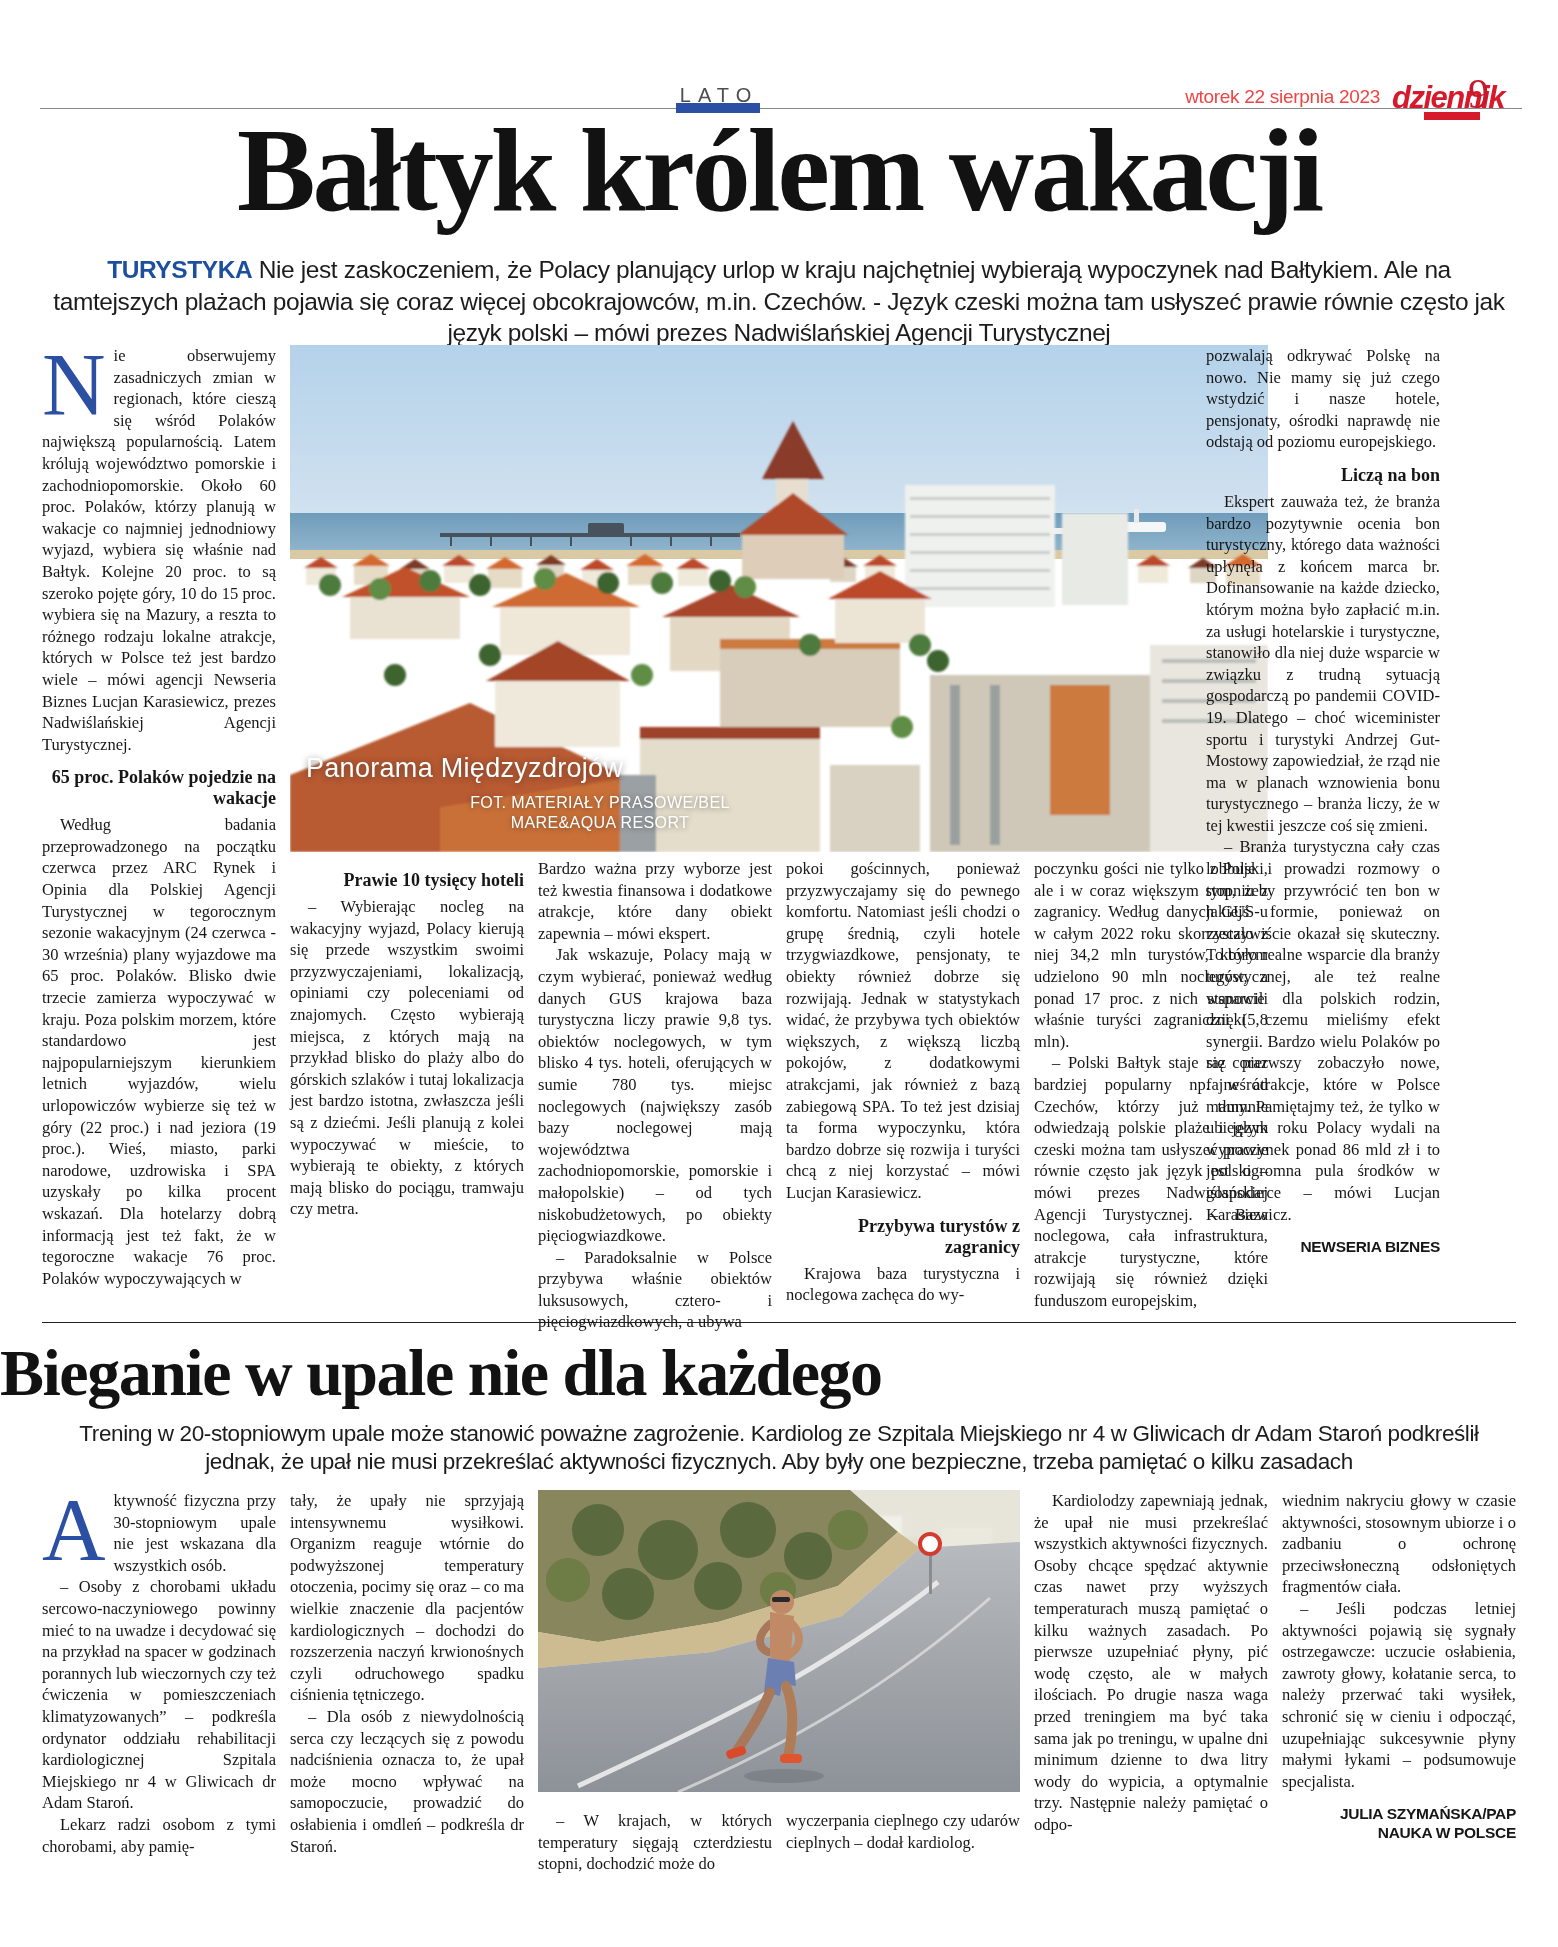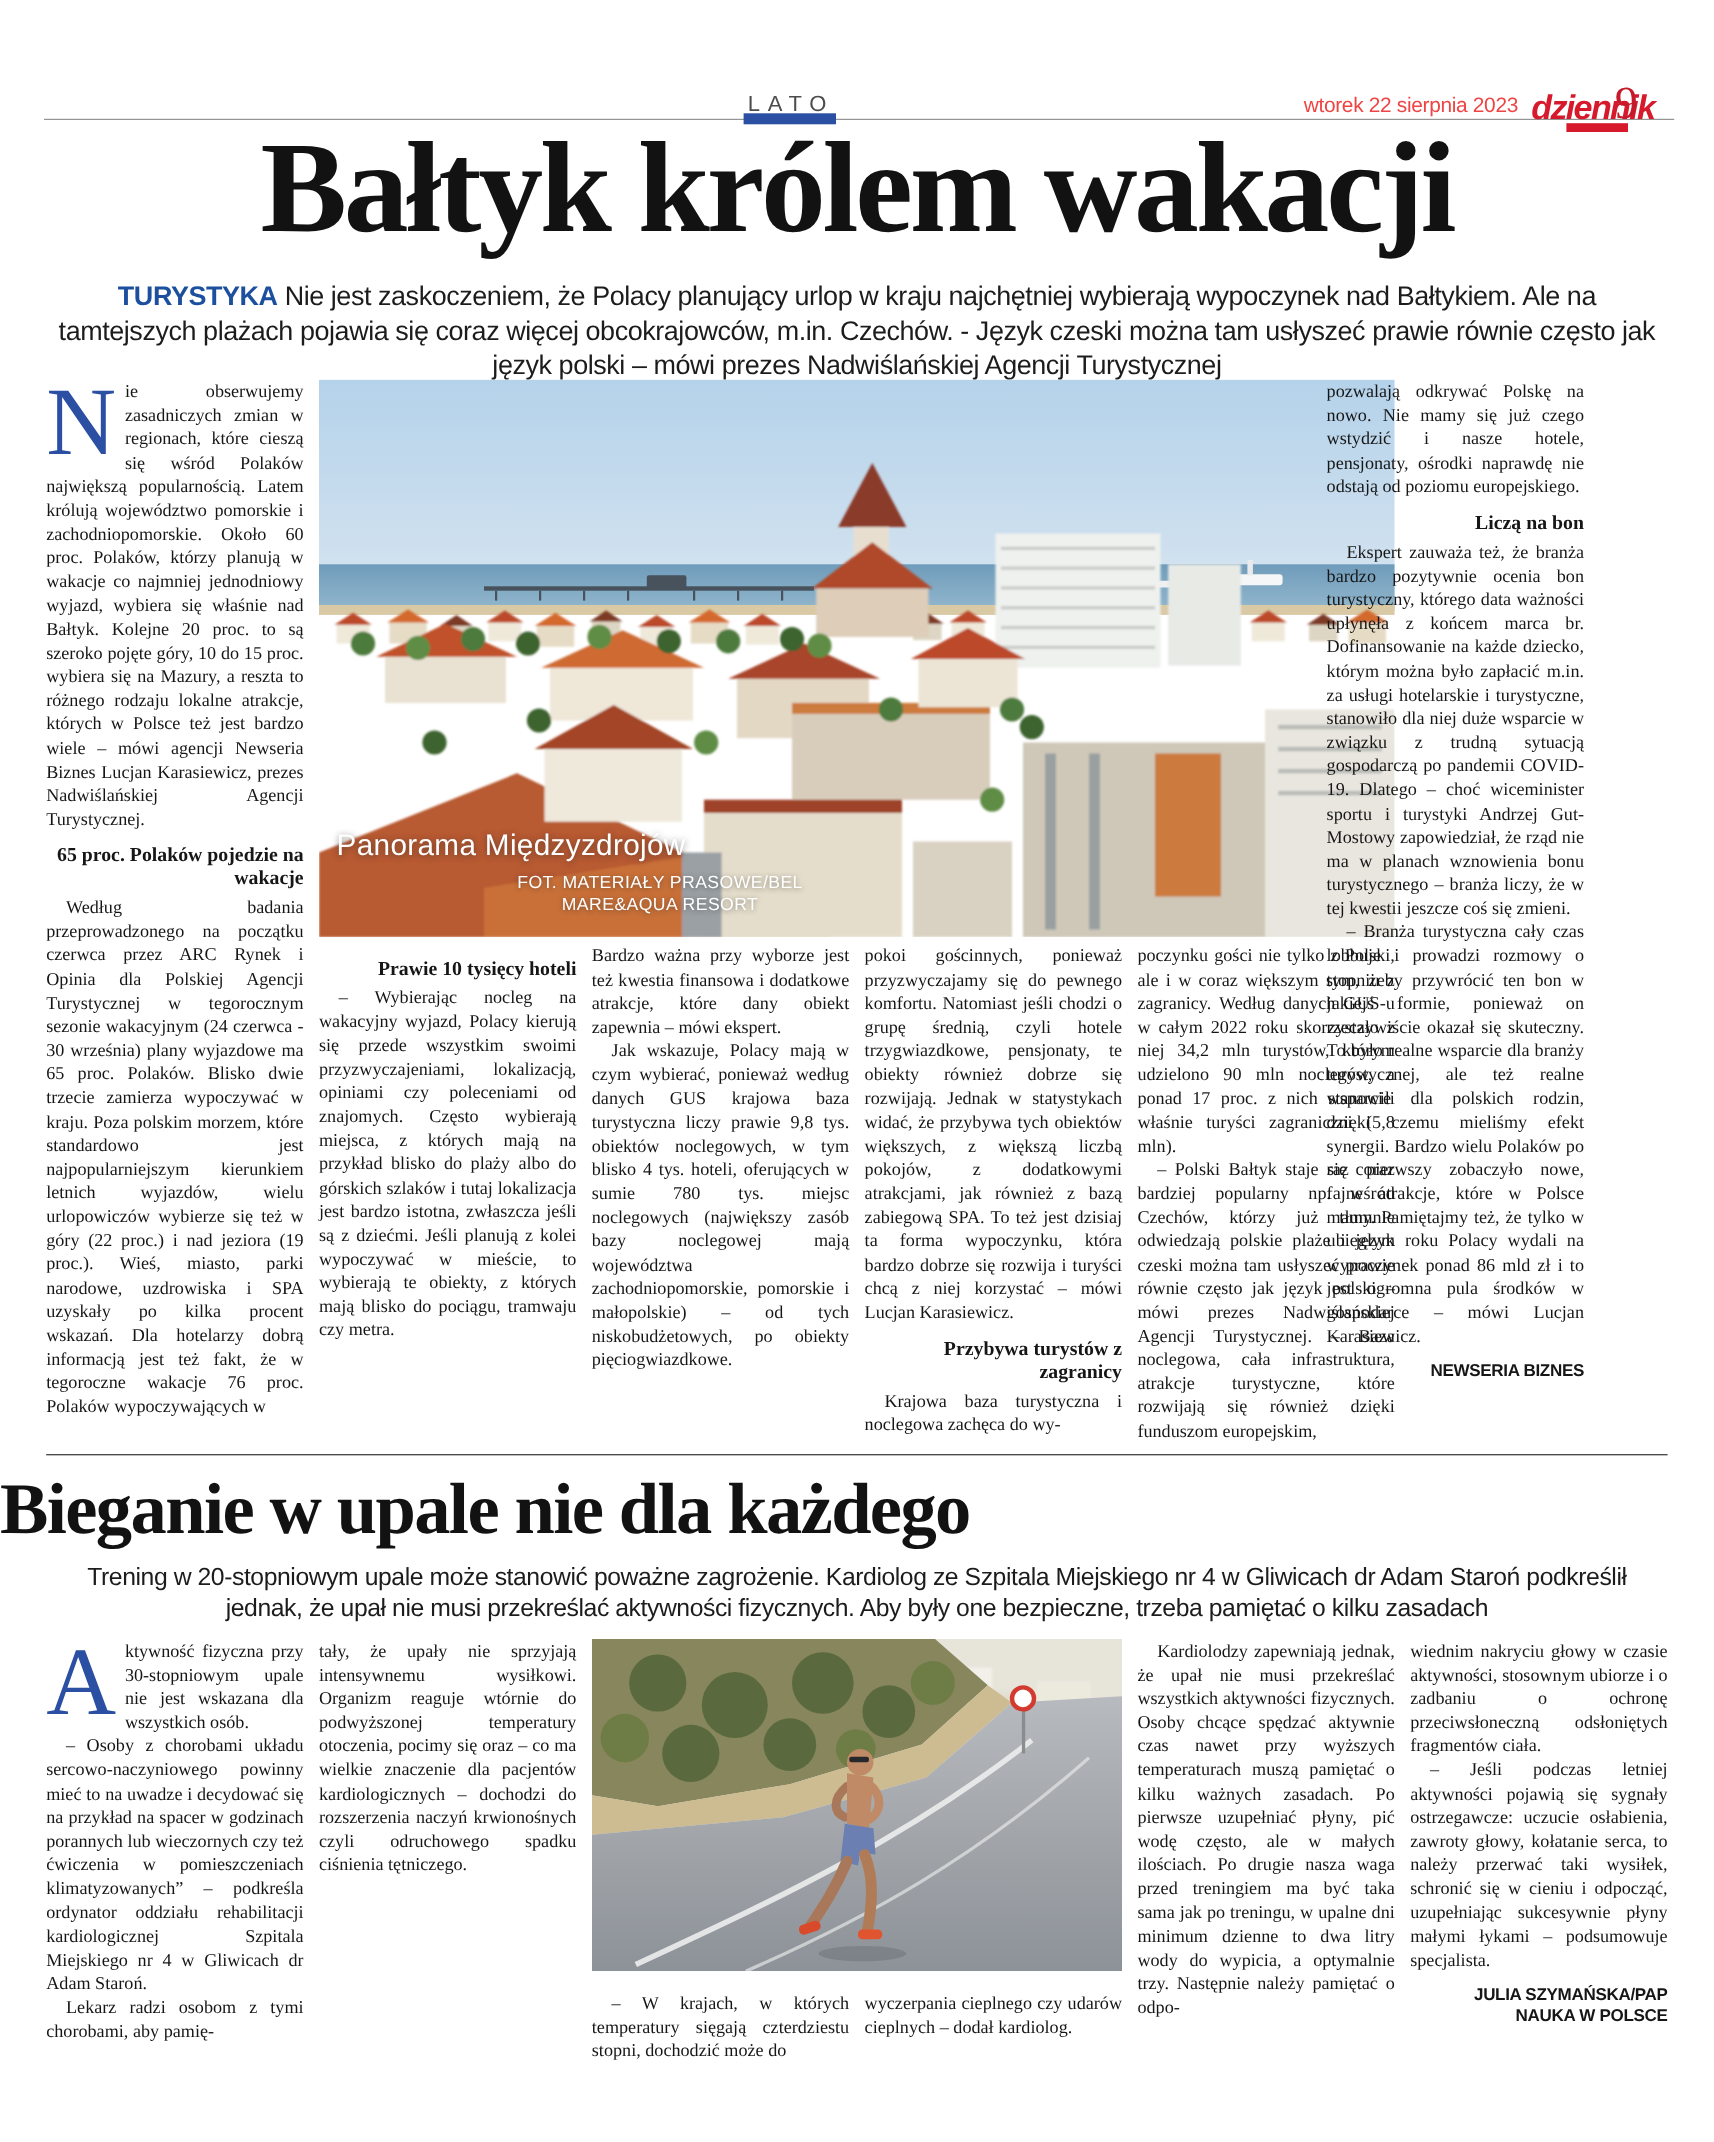--- a/index.html
+++ b/index.html
@@ -235,20 +235,21 @@
 </div>
 
 <div class="col a1c2">
   <div class="sub">Prawie 10 tysięcy hoteli</div>
   <p class="ind">– Wybierając nocleg na wakacyjny wyjazd, Polacy kierują się przede wszystkim swoimi przyzwyczajeniami, lokalizacją, opiniami czy poleceniami od znajomych. Często wybierają miejsca, z których mają na przykład blisko do plaży albo do górskich szlaków i tutaj lokalizacja jest bardzo istotna, zwłaszcza jeśli są z dziećmi. Jeśli planują z kolei wypoczywać w mieście, to wybierają te obiekty, z których mają blisko do pociągu, tramwaju czy metra.</p>
 </div>
 
 <div class="col a1c3">
   <p>Bardzo ważna przy wyborze jest też kwestia finansowa i dodatkowe atrakcje, które dany obiekt zapewnia – mówi ekspert.</p>
   <p class="ind">Jak wskazuje, Polacy mają w czym wybierać, ponieważ według danych GUS krajowa baza turystyczna liczy prawie 9,8 tys. obiektów noclegowych, w tym blisko 4 tys. hoteli, oferujących w sumie 780 tys. miejsc noclegowych (największy zasób bazy noclegowej mają województwa zachodniopomorskie, pomorskie i małopolskie) – od tych niskobudżetowych, po obiekty pięciogwiazdkowe.</p>
+  <p class="ind">– Paradoksalnie w Polsce przybywa właśnie obiektów luksusowych, cztero- i pięciogwiazdkowych, a ubywa</p>
 </div>
 
 <div class="col a1c4">
   <p>pokoi gościnnych, ponieważ przyzwyczajamy się do pewnego komfortu. Natomiast jeśli chodzi o grupę średnią, czyli hotele trzygwiazdkowe, pensjonaty, te obiekty również dobrze się rozwijają. Jednak w statystykach widać, że przybywa tych obiektów większych, z większą liczbą pokojów, z dodatkowymi atrakcjami, jak również z bazą zabiegową SPA. To też jest dzisiaj ta forma wypoczynku, która bardzo dobrze się rozwija i turyści chcą z niej korzystać – mówi Lucjan Karasiewicz.</p>
   <div class="sub">Przybywa turystów z zagranicy</div>
   <p class="ind">Krajowa baza turystyczna i noclegowa zachęca do wy-</p>
 </div>
 
 <div class="col a1c5">
   <p>poczynku gości nie tylko z Polski, ale i w coraz większym stopniu z zagranicy. Według danych GUS-u w całym 2022 roku skorzystało z niej 34,2 mln turystów, którym udzielono 90 mln noclegów, a ponad 17 proc. z nich stanowili właśnie turyści zagraniczni (5,8 mln).</p>
@@ -322,20 +323,21 @@
 </div>
 
 <div class="col a2c1">
   <p><span class="drop">A</span><span>ktywność fizyczna przy 30-stopniowym upale nie jest wskazana dla wszystkich osób.</span></p>
   <p class="ind">– Osoby z chorobami układu sercowo-naczyniowego powinny mieć to na uwadze i decydować się na przykład na spacer w godzinach porannych lub wieczornych czy też ćwiczenia w pomieszczeniach klimatyzowanych” – podkreśla ordynator oddziału rehabilitacji kardiologicznej Szpitala Miejskiego nr 4 w Gliwicach dr Adam Staroń.</p>
   <p class="ind">Lekarz radzi osobom z tymi chorobami, aby pamię-</p>
 </div>
 
 <div class="col a2c2">
   <p>tały, że upały nie sprzyjają intensywnemu wysiłkowi. Organizm reaguje wtórnie do podwyższonej temperatury otoczenia, pocimy się oraz – co ma wielkie znaczenie dla pacjentów kardiologicznych – dochodzi do rozszerzenia naczyń krwionośnych czyli odruchowego spadku ciśnienia tętniczego.</p>
+  <p class="ind">– Dla osób z niewydolnością serca czy leczących się z powodu nadciśnienia oznacza to, że upał może mocno wpływać na samopoczucie, prowadzić do osłabienia i omdleń – podkreśla dr Staroń.</p>
 </div>
 
 <div class="col a2c3">
   <p class="ind">– W krajach, w których temperatury sięgają czterdziestu stopni, dochodzić może do</p>
 </div>
 
 <div class="col a2c4">
   <p>wyczerpania cieplnego czy udarów cieplnych – dodał kardiolog.</p>
 </div>
 

